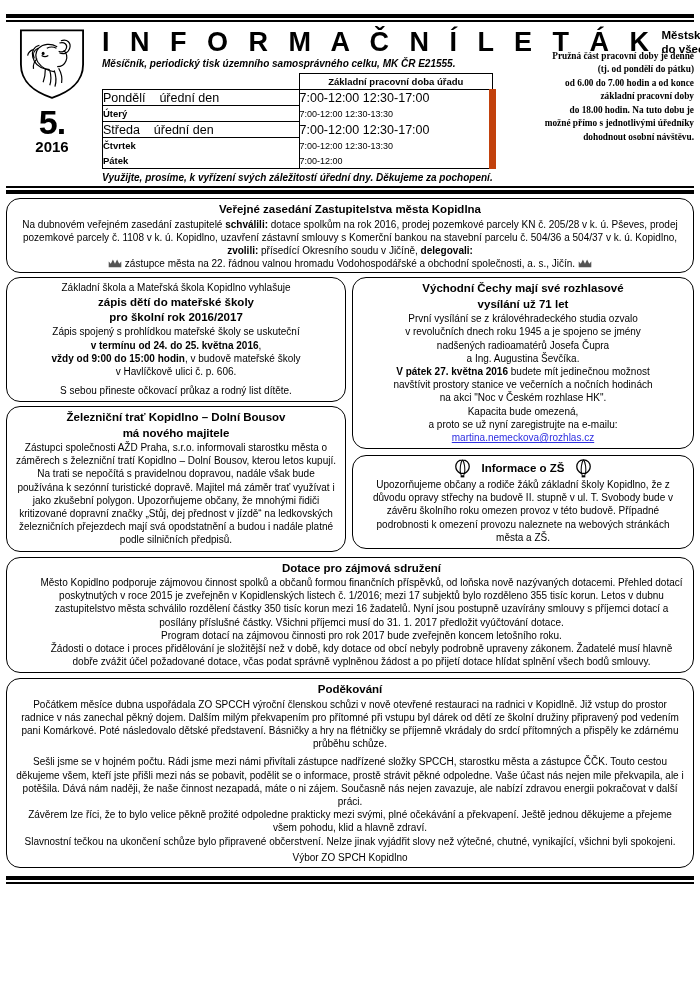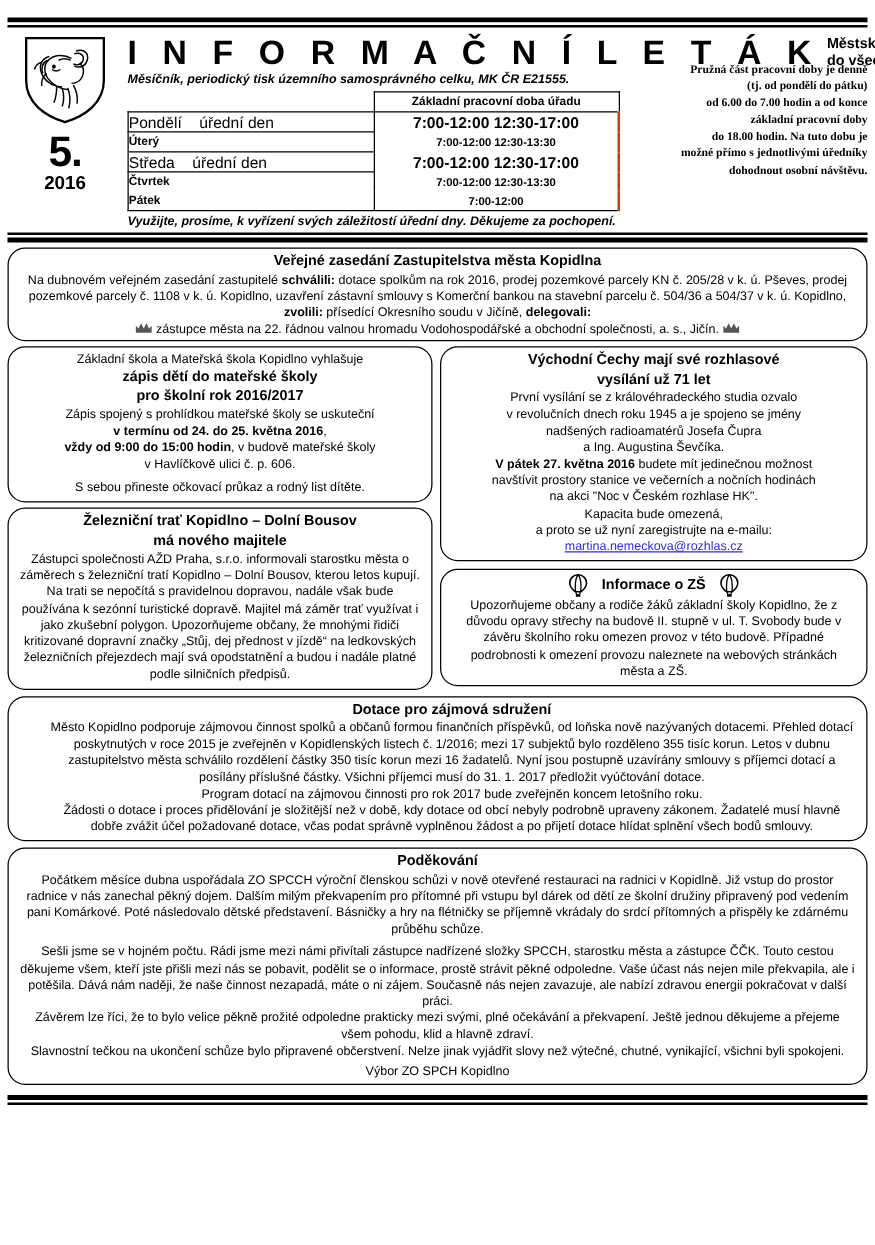--- a/index.html
+++ b/index.html
@@ -134,24 +134,23 @@
   }
   .day-cell.plain {
     border-left: 1px solid #000;
     font-size: 9.5px;
     font-weight: bold;
   }
   .day-label-span { display:inline-block; }
   .day-cell.official .day-suffix { padding-left: 14px; }
   .time-cell {
     border-left: 1px solid #000;
-    border-right: 2px solid #c2410c;
-    text-align: center;
+    border-right: 7px solid #c2410c;
     font-size: 9px;
-    font-weight: bold;
+    font-weight: normal;
     white-space: nowrap;
   }
   .time-cell.big {
     font-size: 12.5px;
   }
   .row-last td { border-bottom: 1px solid #000; }
   .notice-line {
     font-size: 10px;
     font-weight: bold;
     font-style: italic;

